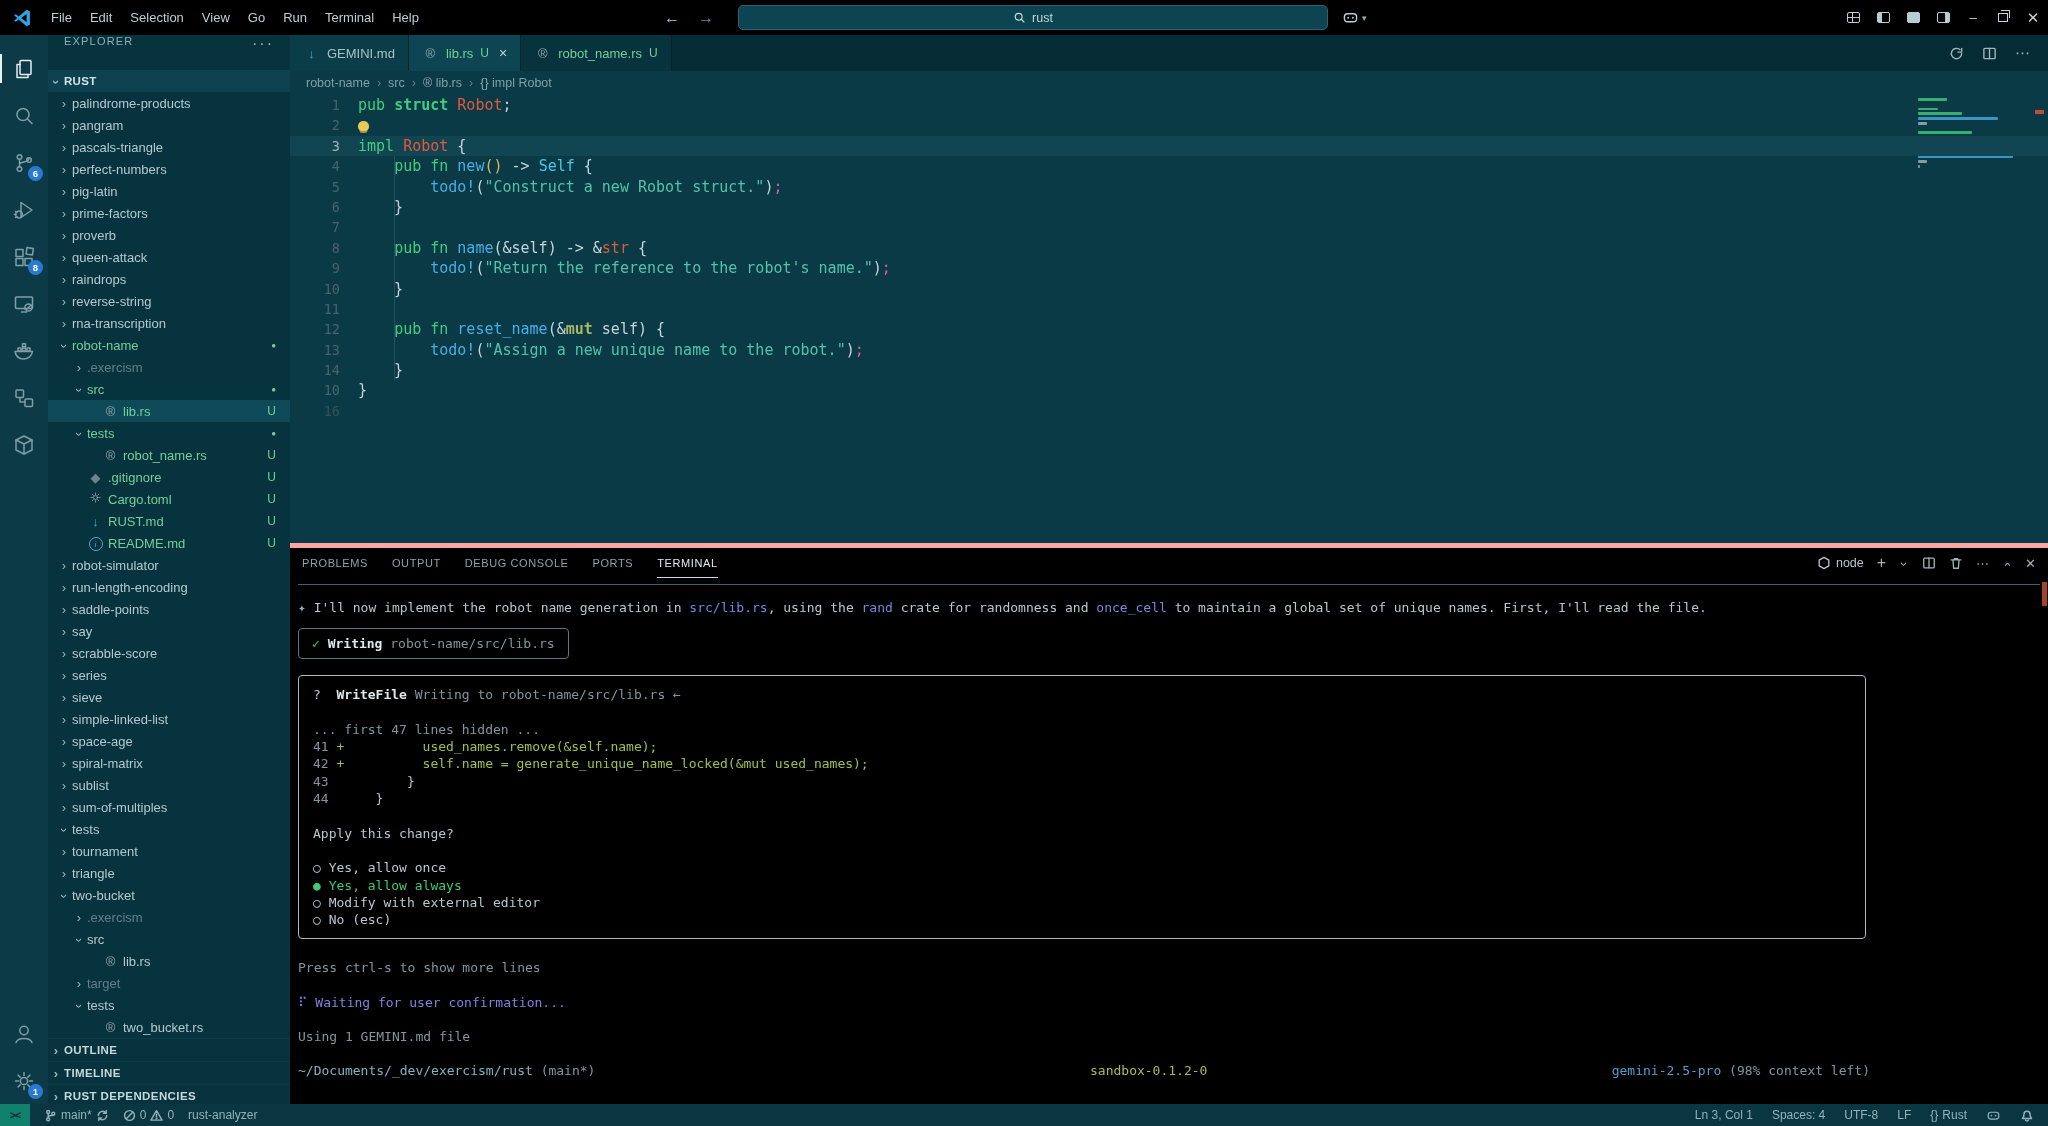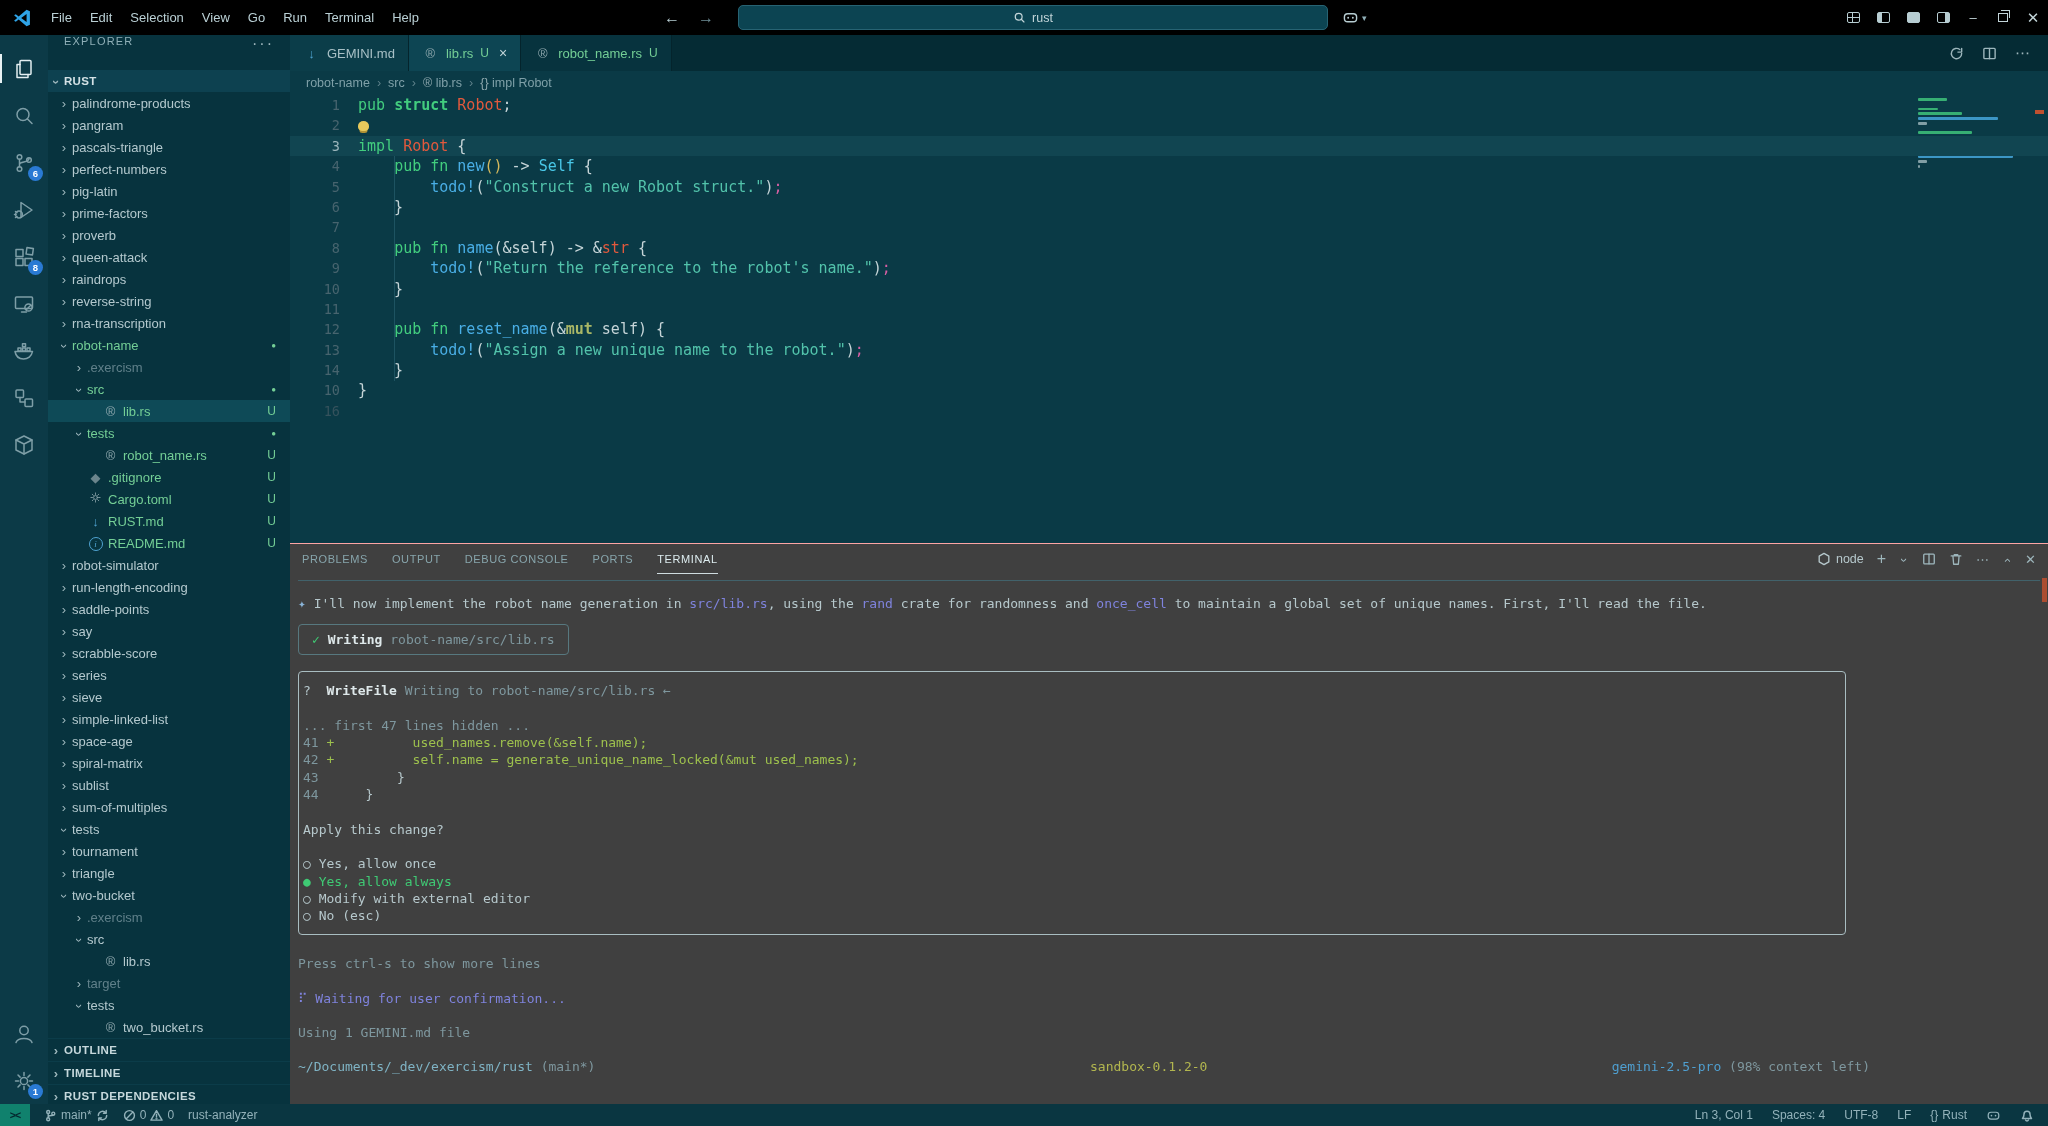--- a/index.html
+++ b/index.html
@@ -106,37 +106,37 @@
   .tok.mut{color:#a9b766;font-weight:bold}
   .tok.gold{color:#d5b95d}
   .iguide{position:absolute;width:1px;background:#1d5361}
   .bulb{display:inline-block;width:11px;height:10px;border-radius:50% 50% 40% 40%;
         background:#e7c95c;box-shadow:0 3.5px 0 -1.5px #b09235;vertical-align:-1px}
   #minimap{position:absolute;right:18px;top:3px;width:112px}
   .mm-bar{height:2.6px;border-radius:1px;margin-bottom:2.2px;opacity:.8}
   #ovr-mark{position:absolute;right:4px;top:15px;width:9px;height:4px;background:#c0502f}
 
   
-  #panel{position:absolute;left:290px;top:543px;right:0;bottom:22px;background:#404040;
-         border-top:1px solid #fca5a5;box-sizing:border-box}
+  #panel{position:absolute;left:290px;top:543px;right:0;bottom:22px;background:#000000;
+         border-top:5px solid #fca5a5;box-sizing:border-box}
   #panel-head{height:30px;display:flex;align-items:center;padding:0 12px}
   .ptab{font-size:11px;letter-spacing:.6px;color:#87a5ac;margin-right:24px;height:29px;
         display:flex;align-items:center;border-bottom:1px solid transparent;box-sizing:border-box}
   .ptab.active{color:#dcebee;border-bottom-color:#cfdce0}
   #panel-actions{margin-left:auto;display:flex;align-items:center;gap:13px;color:#9db6bc;font-size:13px}
   #panel-actions .tname{display:flex;align-items:center;gap:5px;font-size:12.5px;color:#b6c8cc}
   #term{position:absolute;left:8px;top:30px;right:8px;bottom:0;overflow:hidden;
         font-family:"DejaVu Sans Mono",monospace;font-size:13px;color:#b6c8cc}
   #term-sep{margin-top:6px;border-top:1px solid #41626b}
   .tline{line-height:17.3px;white-space:pre;min-height:17.3px}
   .t-fg{color:#b6c8cc}.t-dim{color:#7e979e}.t-violet{color:#7f83dd}.t-green{color:#3fca74}
   .t-add{color:#9dc04d}.t-blue{color:#4f9fd0}.t-yellow{color:#b2b64f}.t-path{color:#7fb3c4}
   .t-star{color:#8ab4d8}.t-bold{font-weight:bold;color:#dee8ea}
   #readfile-box{border:1px solid #57787f;border-radius:4px;padding:7px 13px;width:max-content;margin-top:12px}
-  #wf-box{border:1px solid #a9bdc1;border-radius:4px;padding:10px 4px;width:1538px;margin-top:16px}
+  #wf-box{border:1px solid #a9bdc1;border-radius:4px;padding:10px 14px;width:1538px;margin-top:16px}
   #term-footer{position:relative;margin-top:18px;height:18px}
   #term-footer .f-center{position:absolute;left:792px;top:0}
   #term-footer .f-right{position:absolute;right:170px;top:0}
   #term-scroll{position:absolute;right:1px;top:34px;width:5px;height:24px;background:#c0502f;opacity:.85}
 
   
   #statusbar{position:absolute;left:0;right:0;bottom:0;height:22px;background:#0a3641;
              display:flex;align-items:center;font-size:12px;color:#93b2ba;z-index:6}
   #remote-btn{width:30px;height:22px;background:#10816d;color:#04242c;font-weight:bold;font-size:10.5px;
               display:flex;align-items:center;justify-content:center;letter-spacing:-1px}

